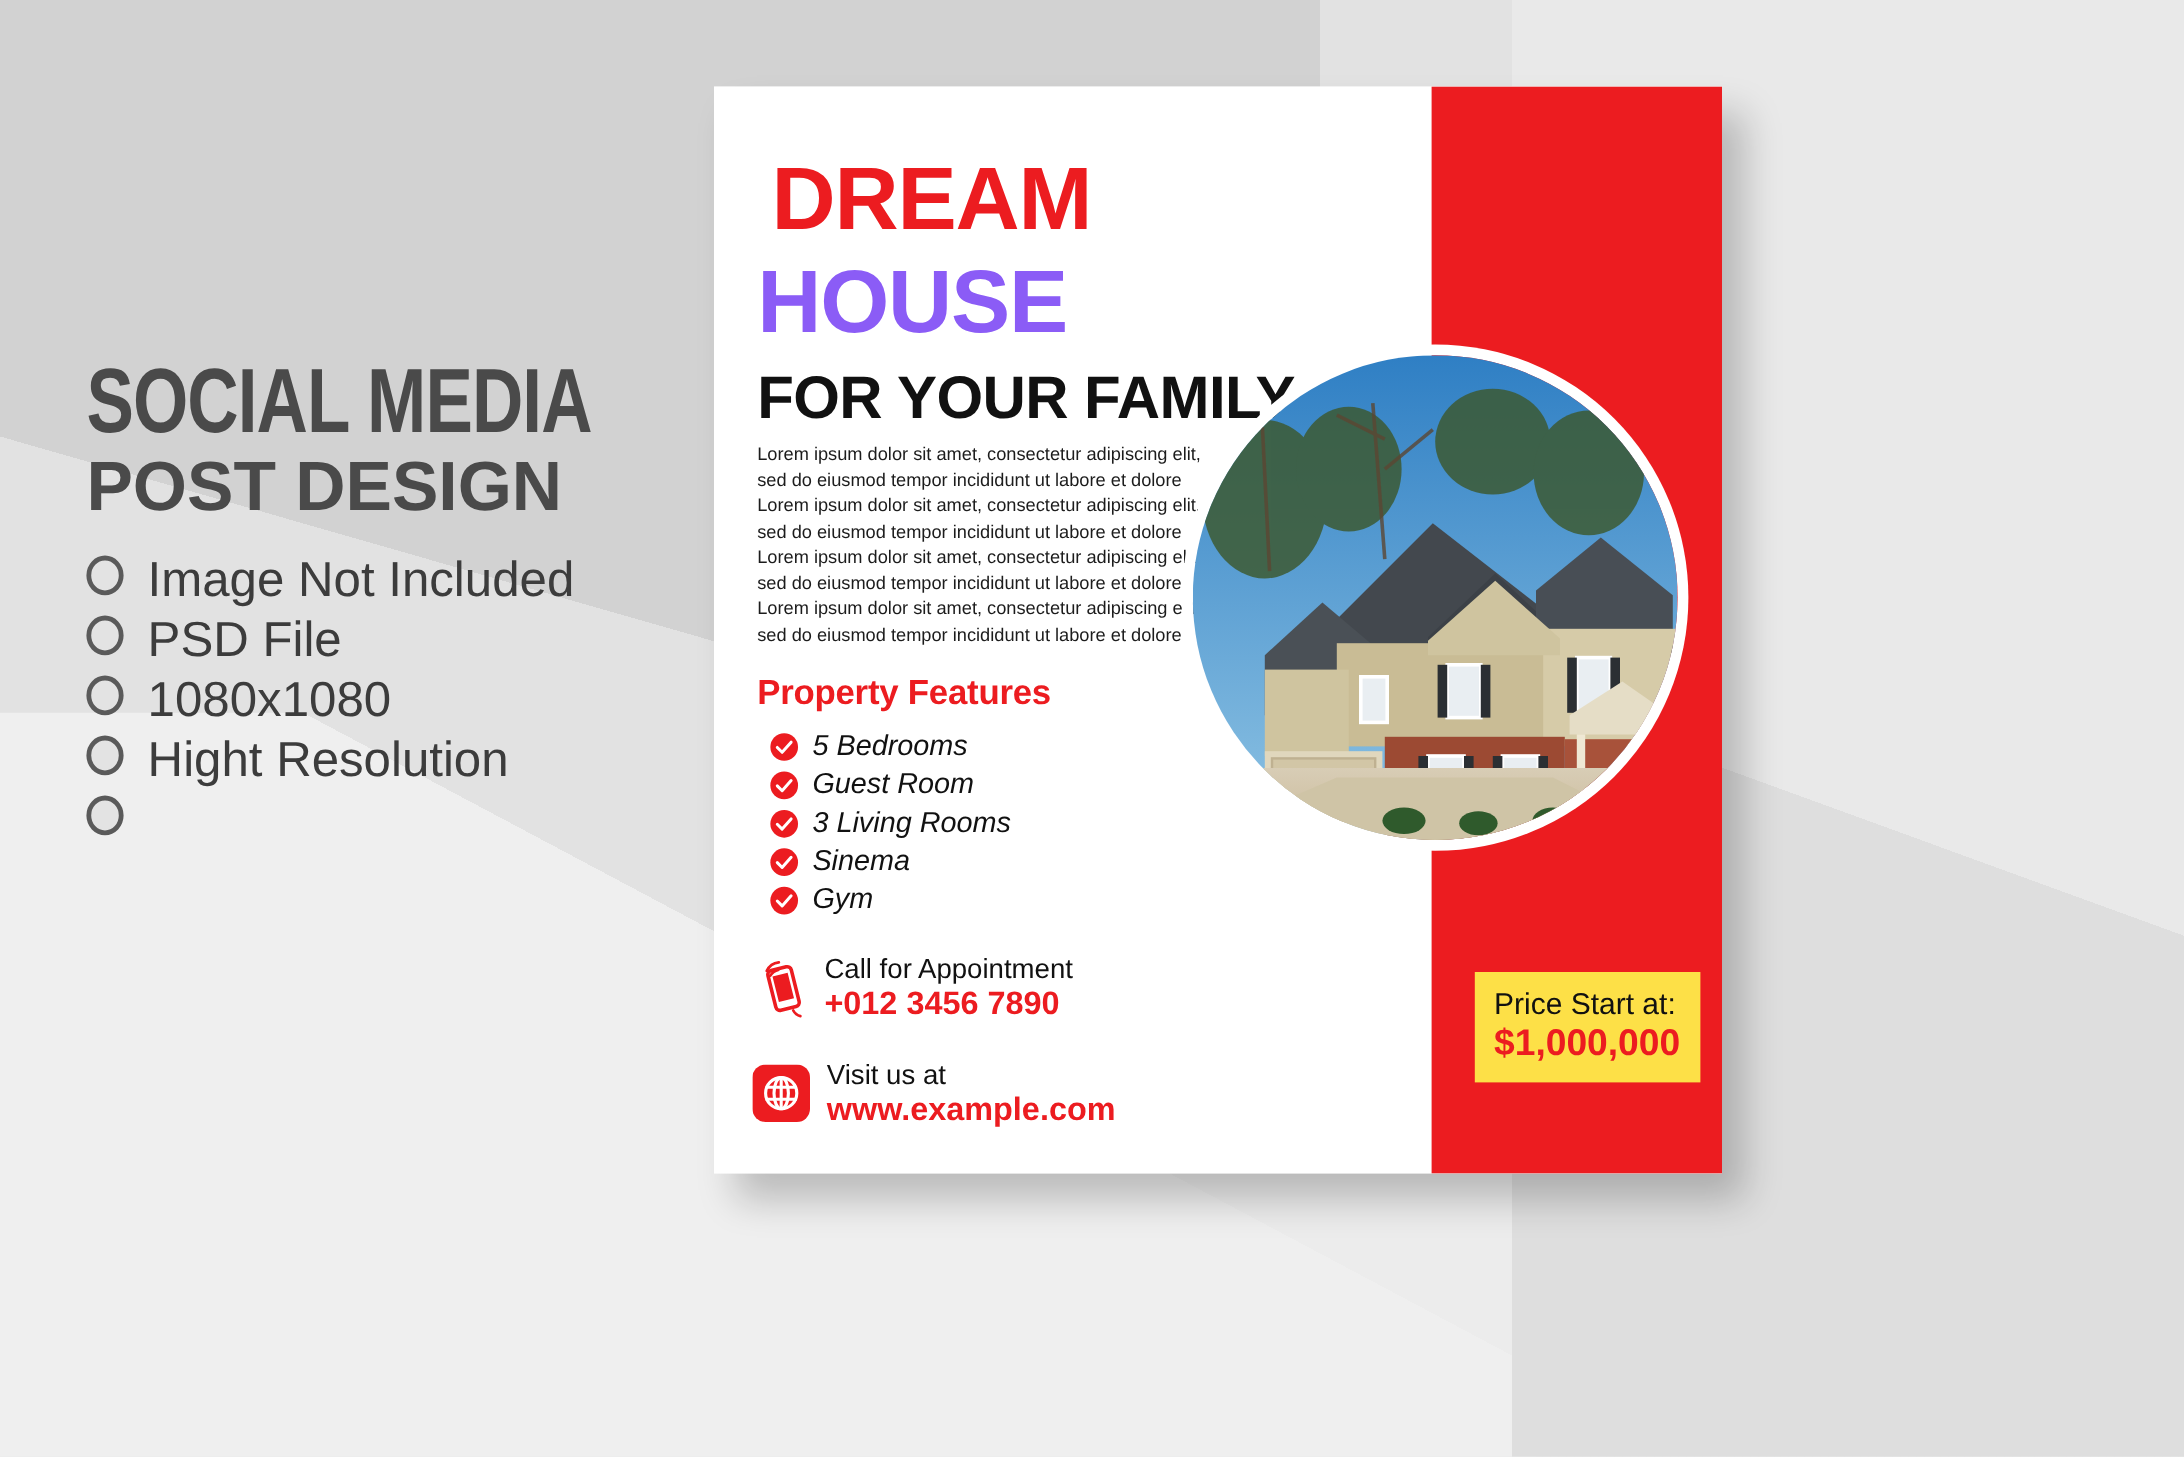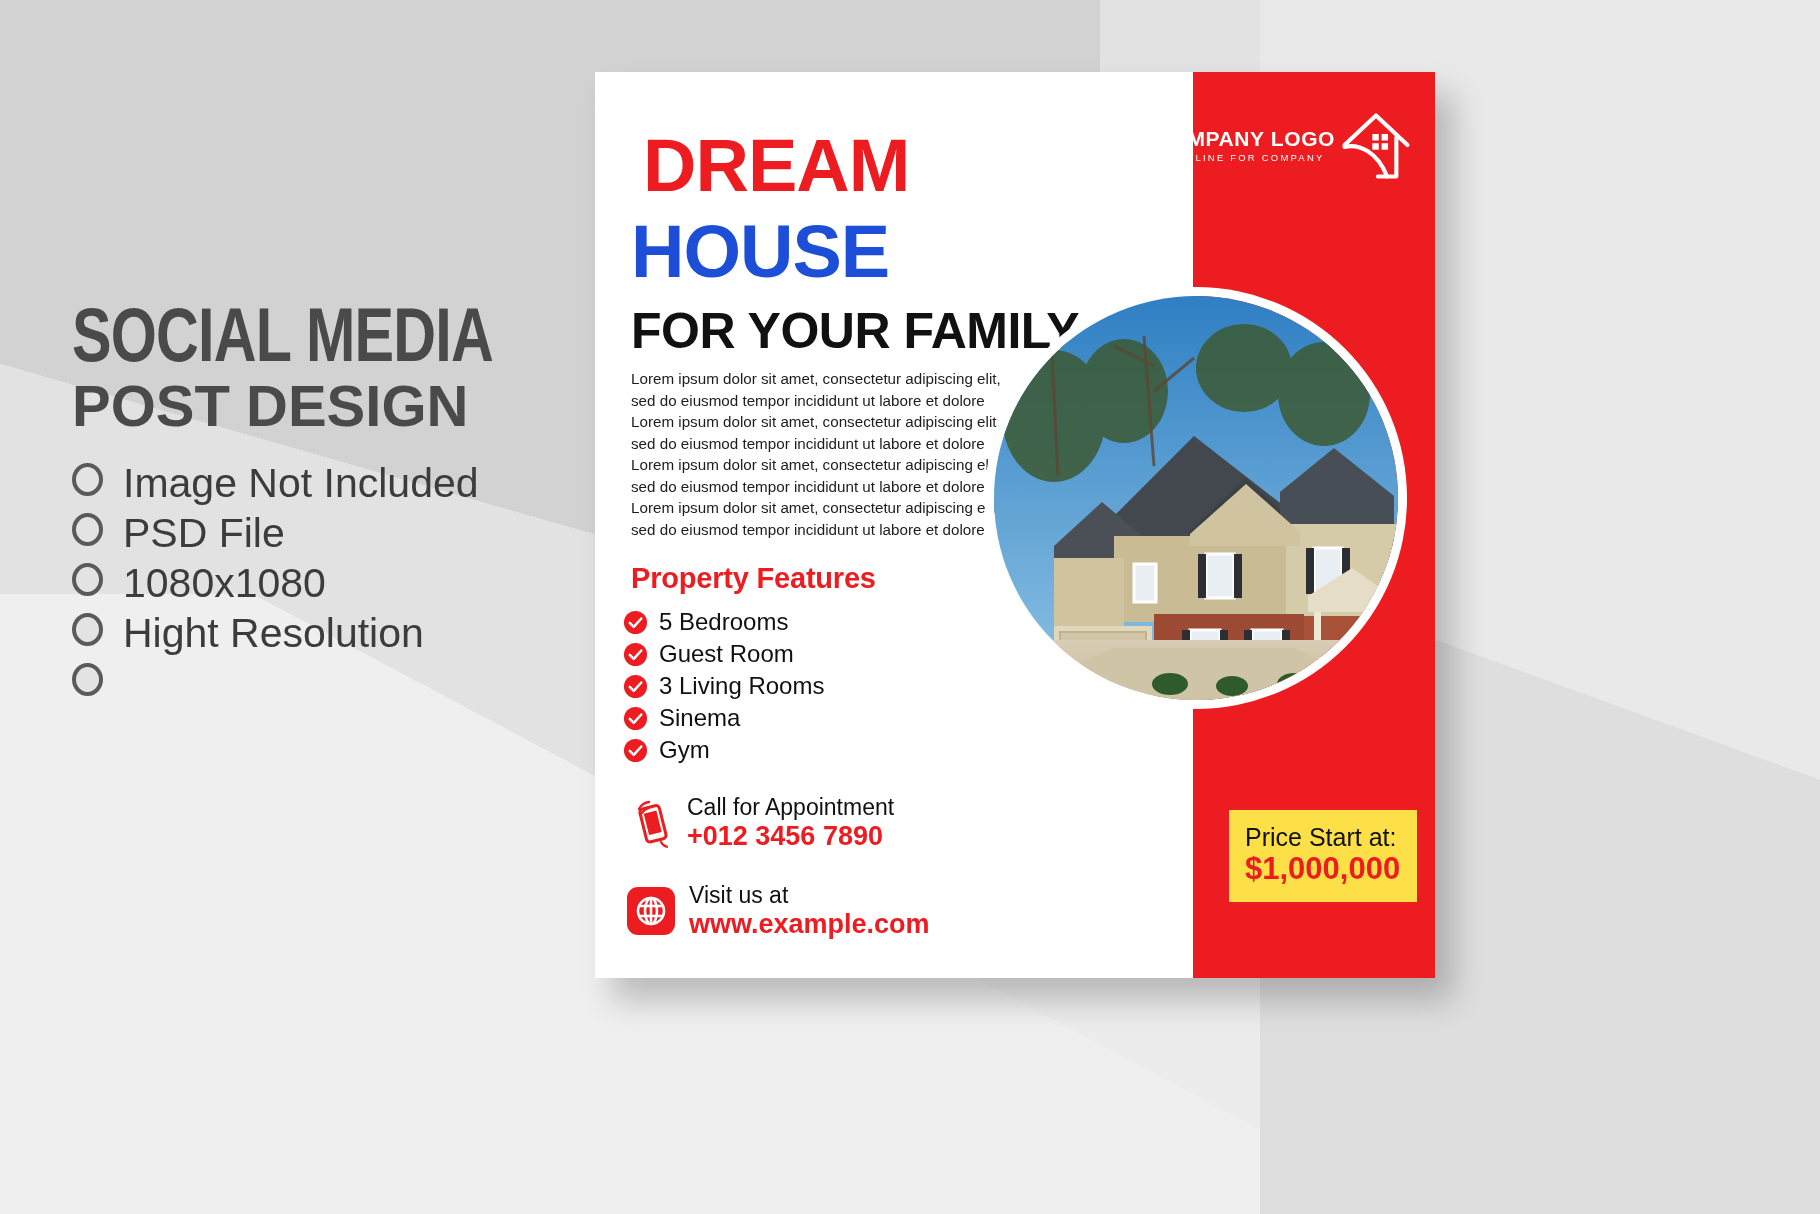--- a/index.html
+++ b/index.html
@@ -50,32 +50,32 @@
   
   .logo-wrap{position:absolute;right:22px;top:36px;display:flex;align-items:center;}
   .logo-text{margin-right:4px;text-align:center;}
   .logo-name{color:#fff;font-weight:bold;font-size:21px;letter-spacing:0.6px;line-height:1.1;white-space:nowrap;}
   .logo-tag{color:#fff;font-size:9.5px;letter-spacing:2.2px;line-height:1.6;white-space:nowrap;}
   .logo-mark{width:74px;height:76px;flex:0 0 auto;}
 
   
   .h-dream{position:absolute;left:36px;top:46px;color:#ec1c20;font-weight:bold;
     font-size:74px;line-height:0.98;letter-spacing:-1px;margin:12px;}
-  .h-house{position:absolute;left:36px;top:144px;color:#1d4ed8;font-weight:bold;
+  .h-house{position:absolute;left:36px;top:144px;color:#8b5cf6;font-weight:bold;
     font-size:74px;line-height:0.98;letter-spacing:-1px;margin:0;}
   .h-family{position:absolute;left:36px;top:234px;color:#111;font-weight:bold;
     font-size:50px;line-height:1;letter-spacing:-0.5px;margin:0;}
 
   .lorem{position:absolute;left:36px;top:296px;width:370px;
     font-size:15.2px;line-height:1.42;color:#1c1c1c;font-weight:500;}
   .lorem div{white-space:nowrap;}
 
   .feat-title{position:absolute;left:36px;top:490px;color:#ec1c20;
     font-weight:bold;font-size:29px;margin:0;letter-spacing:-0.2px;text-align:right;}
-  .feat-list{position:absolute;left:28px;top:534px;list-style:none;margin:0;padding:0;}
+  .feat-list{position:absolute;left:46px;top:534px;list-style:none;margin:0;padding:0;font-style:italic;}
   .feat-li{display:flex;align-items:center;height:32px;}
   .feat-check{width:25px;height:25px;flex:0 0 auto;margin-right:11px;}
   .feat-text{font-size:24px;color:#111;line-height:1;white-space:nowrap;}
 
   
   .contact-phone{position:absolute;left:36px;top:722px;display:flex;align-items:center;}
   .phone-icon{width:42px;height:52px;flex:0 0 auto;margin-right:14px;}
   .contact-lines .c-top{font-size:23px;color:#111;line-height:1.18;white-space:nowrap;}
   .contact-lines .c-bot{font-size:27px;color:#ec1c20;font-weight:bold;line-height:1.18;white-space:nowrap;}
 
@@ -127,35 +127,20 @@
     <li class="promo-li">
       <span class="promo-bullet"></span>
     </li>
   </ul>
 </div>
 
 <div class="flyer">
 
   <div class="red-panel"></div>
 
-  <div class="logo-wrap">
-    <div class="logo-text">
-      <div class="logo-name">COMPANY LOGO</div>
-      <div class="logo-tag">TAG LINE FOR COMPANY</div>
-    </div>
-    <svg class="logo-mark" viewBox="0 0 80 82">
-      <path d="M6 40 L40 8 L74 40" fill="none" stroke="#fff" stroke-width="4.5" stroke-linecap="round" stroke-linejoin="round"></path>
-      <path d="M62 32 L62 74 L42 74" fill="none" stroke="#fff" stroke-width="4.5" stroke-linecap="round" stroke-linejoin="round"></path>
-      <path d="M6 42 C22 38, 42 48, 52 74" fill="none" stroke="#fff" stroke-width="4.5" stroke-linecap="round"></path>
-      <rect x="36" y="28" width="7" height="7" fill="#fff"></rect>
-      <rect x="46" y="28" width="7" height="7" fill="#fff"></rect>
-      <rect x="36" y="38" width="7" height="7" fill="#fff"></rect>
-      <rect x="46" y="38" width="7" height="7" fill="#fff"></rect>
-    </svg>
-  </div>
 
   <h1 class="h-dream">DREAM</h1>
   <h1 class="h-house">HOUSE</h1>
   <h2 class="h-family">FOR YOUR FAMILY</h2>
 
   <div class="lorem">
     <div>Lorem ipsum dolor sit amet, consectetur adipiscing elit,</div>
     <div>sed do eiusmod tempor incididunt ut labore et dolore</div>
     <div>Lorem ipsum dolor sit amet, consectetur adipiscing elit,</div>
     <div>sed do eiusmod tempor incididunt ut labore et dolore</div>

